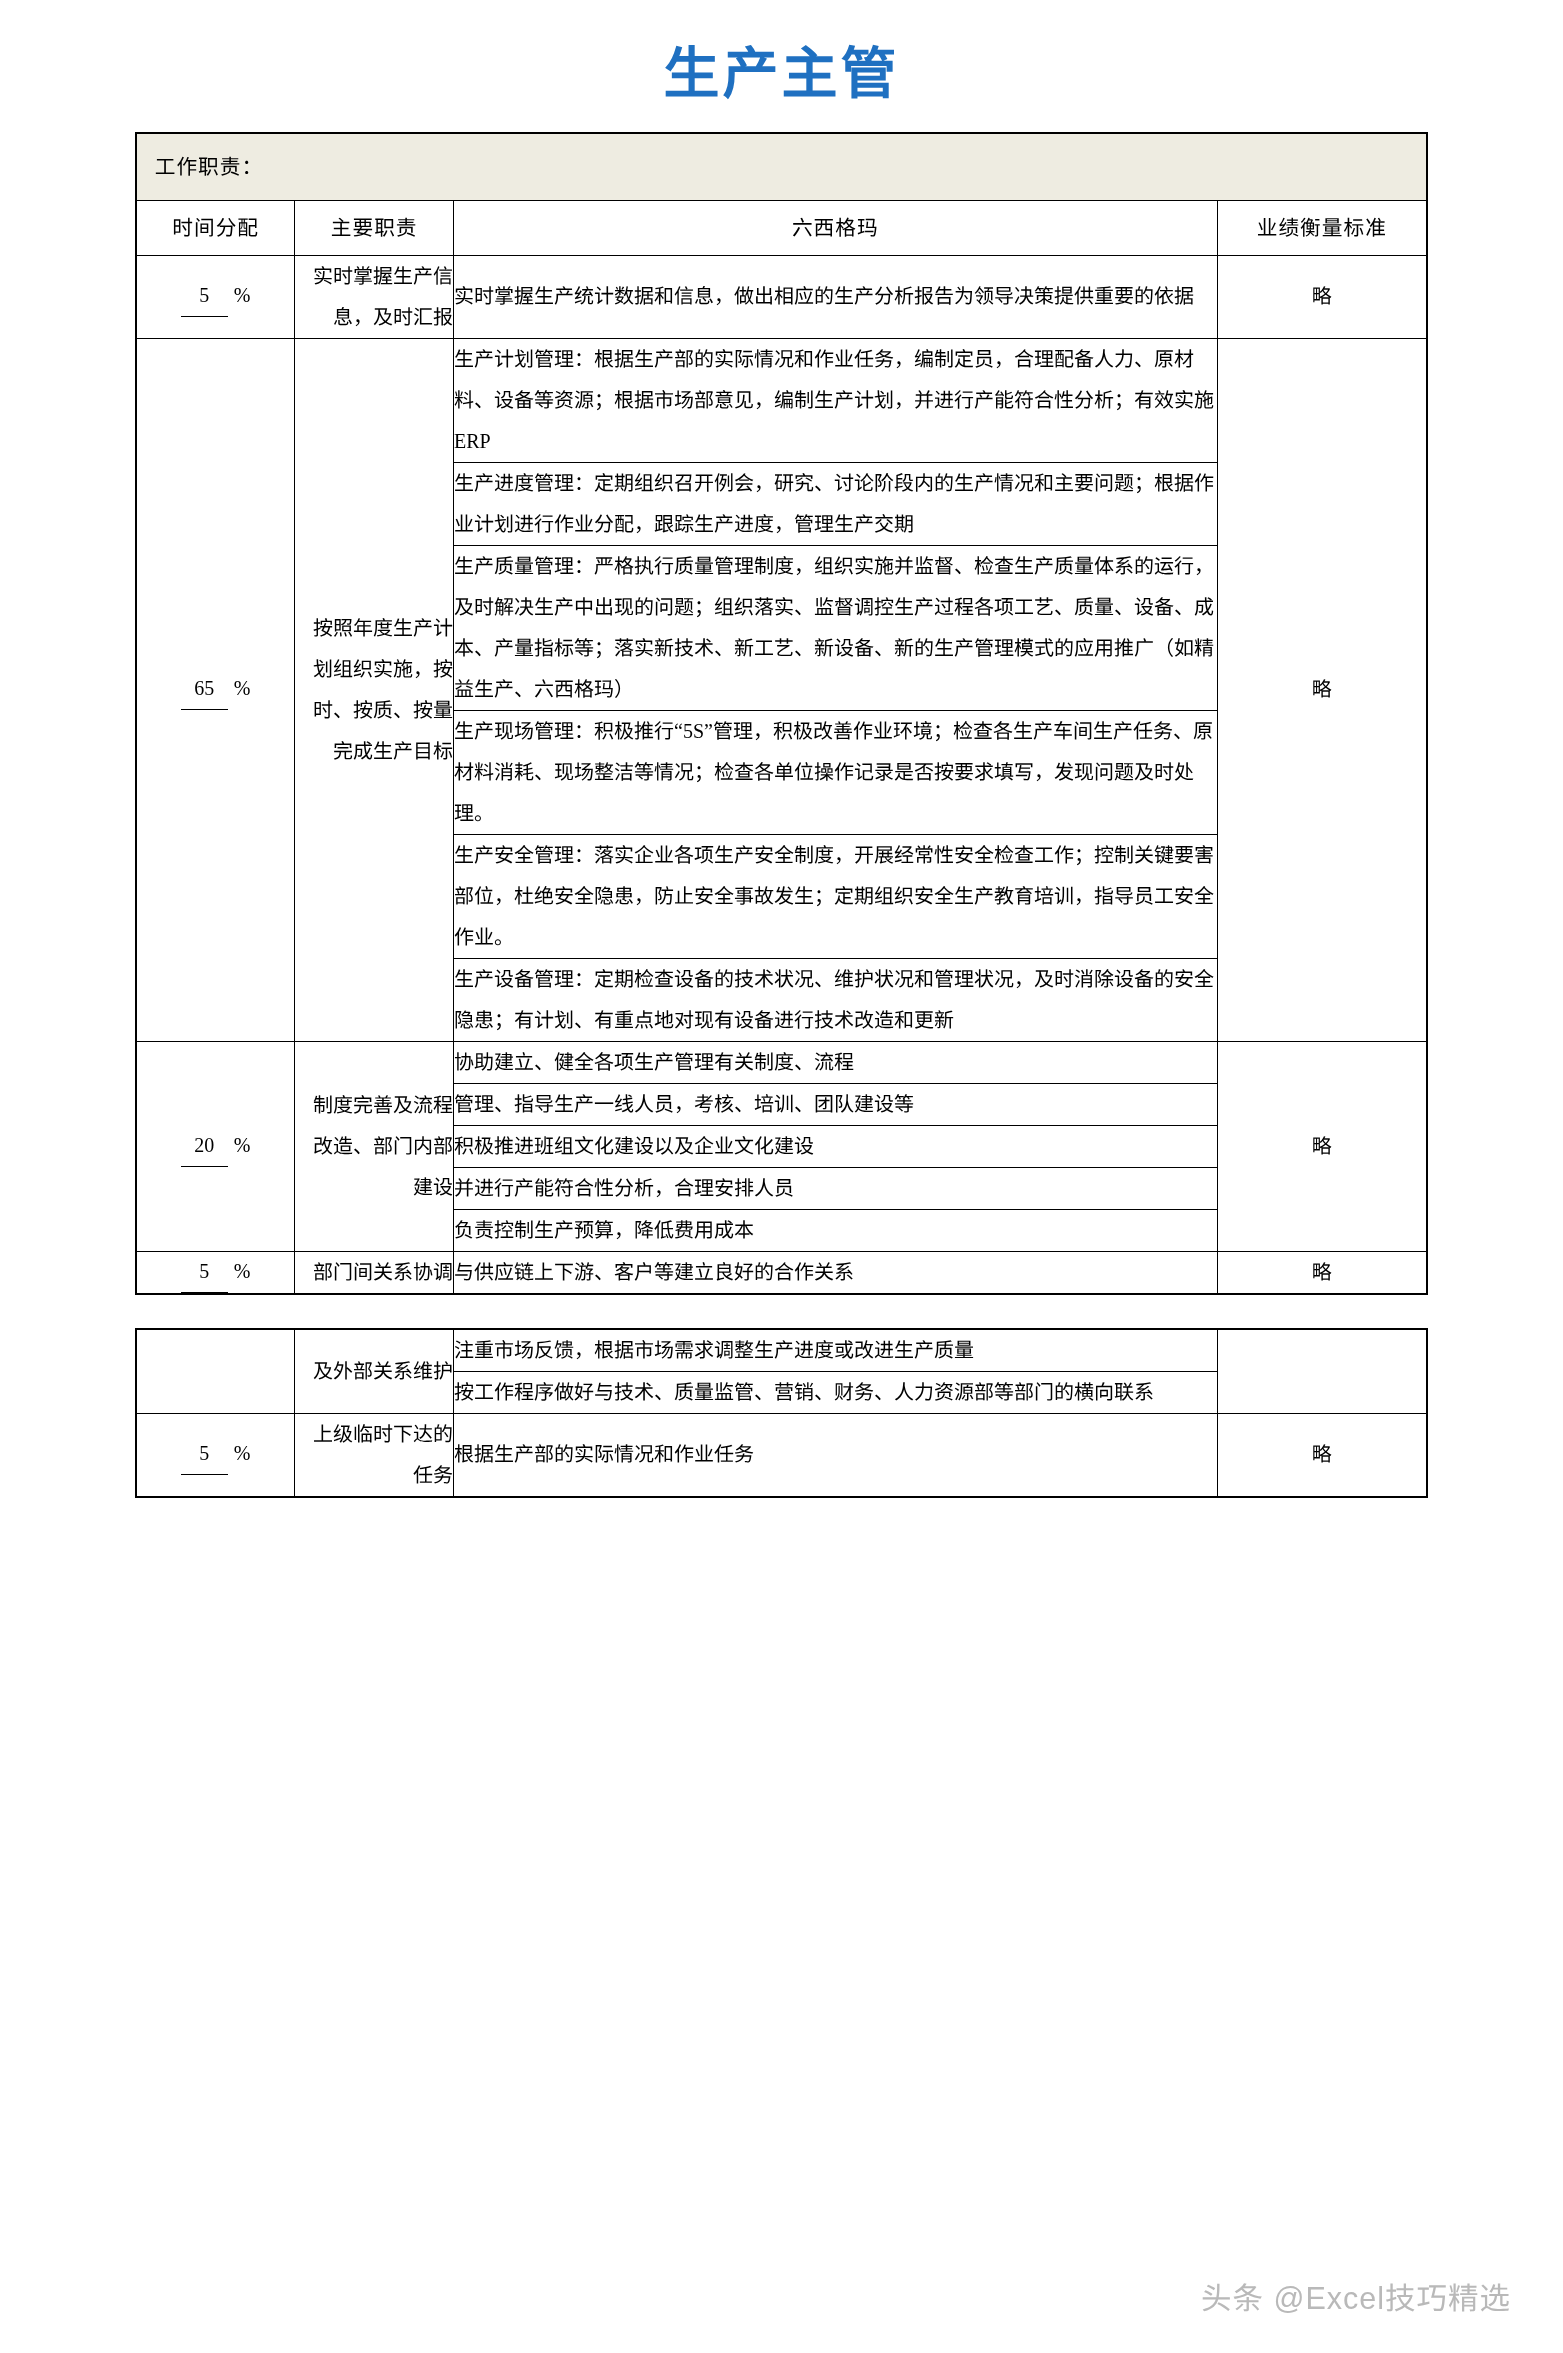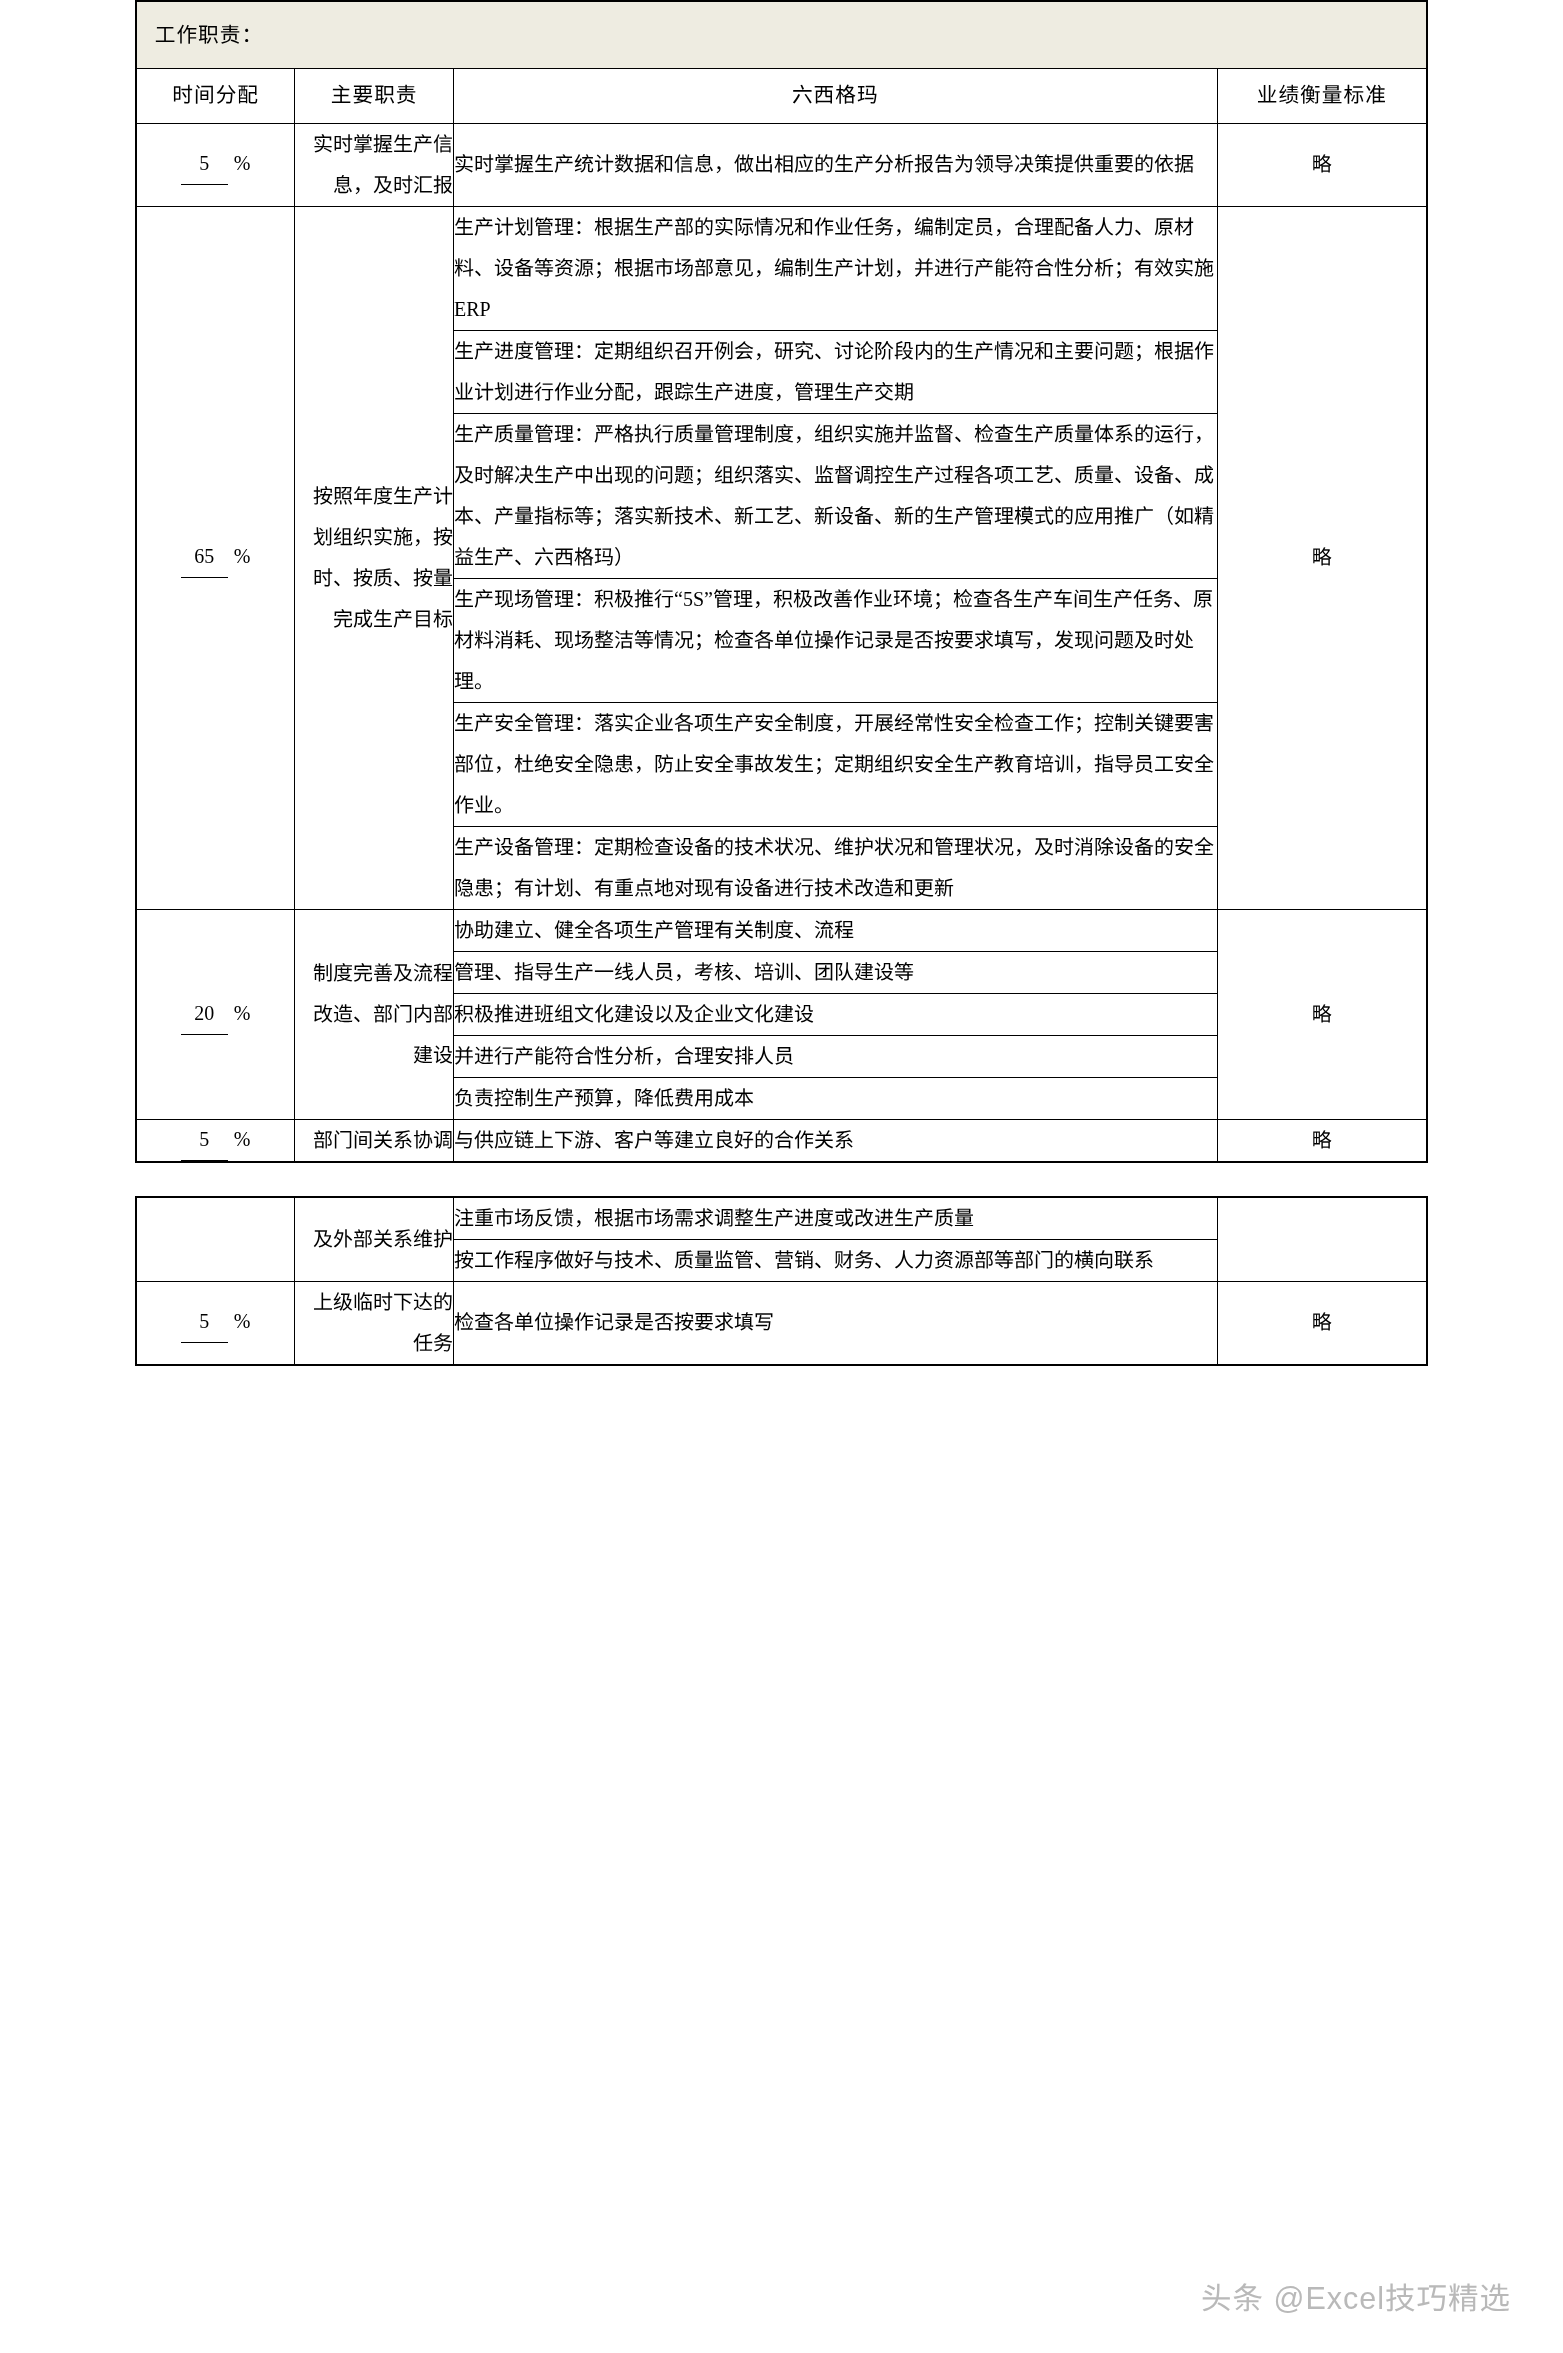--- a/index.html
+++ b/index.html
@@ -155,20 +155,21 @@
     letter-spacing: 1px;
     white-space: nowrap;
     user-select: none;
   }
 </style>
 </head>
 <body>
 
 <div class="page">
 
+  <div class="doc-title">生产主管</div>
 
   <div class="table-wrap">
     <table class="jd">
       <colgroup>
         <col class="c-time">
           <col class="c-duty">
           <col class="c-desc">
           <col class="c-kpi">
       </colgroup>
       <tbody>
@@ -272,21 +273,21 @@
         </tr>
         <tr>
           <td class="desc">按工作程序做好与技术、质量监管、营销、财务、人力资源部等部门的横向联系</td>
         </tr>
 
         <tr>
           <td class="time">
             <span class="num">5</span><span class="pct">%</span>
           </td>
           <td class="duty">上级临时下达的任务</td>
-          <td class="desc">检查各单位操作记录是否按要求填写</td>
+          <td class="desc">根据生产部的实际情况和作业任务</td>
           <td class="kpi">略</td>
         </tr>
       </tbody>
     </table>
   </div>
 
   <div class="watermark">头条 @Excel技巧精选</div>
 
 </div>
 

